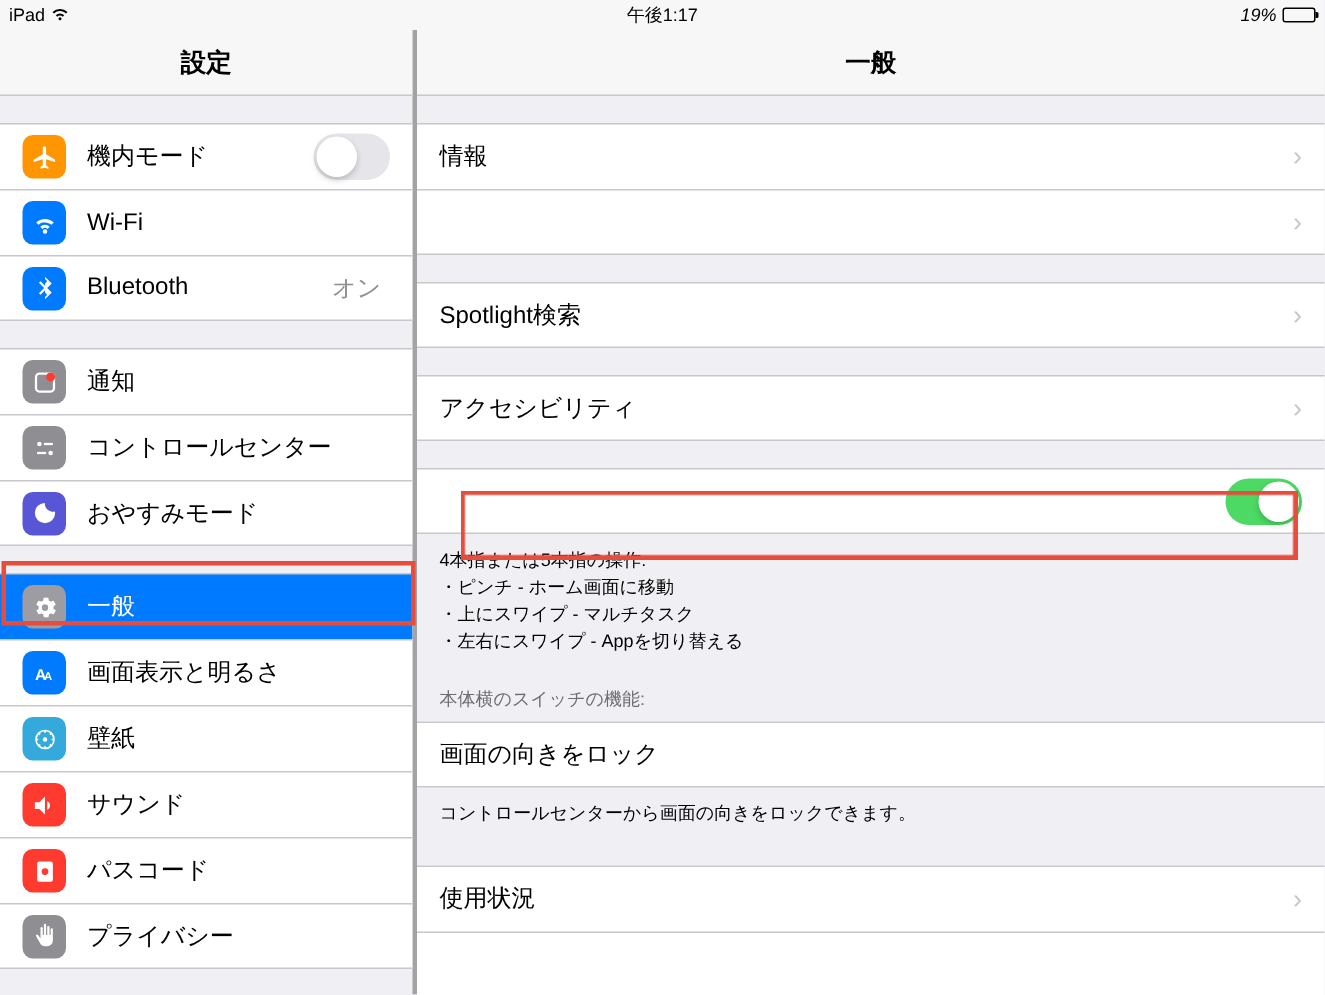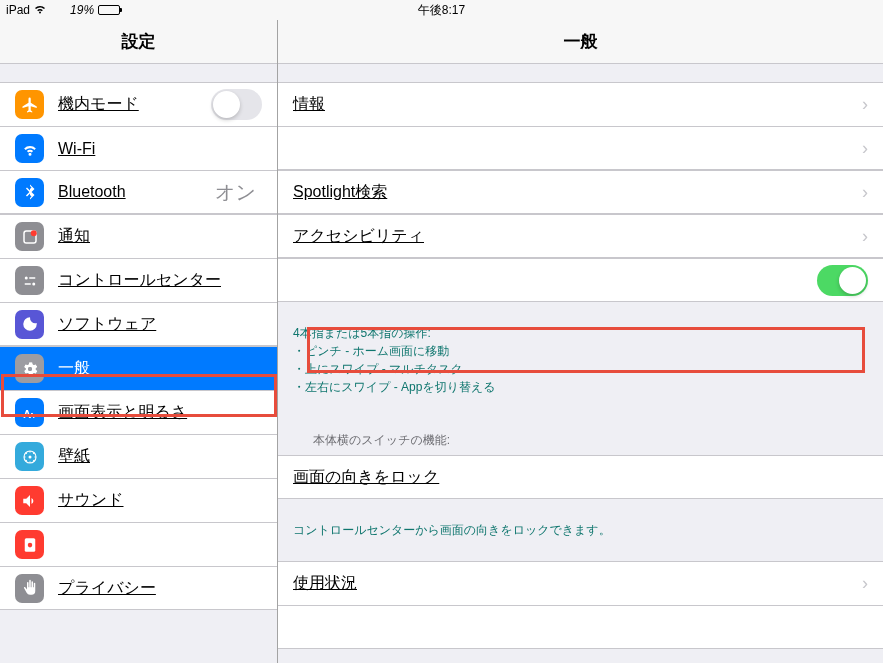--- a/index.html
+++ b/index.html
@@ -9,20 +9,21 @@
   width: 883px;
   height: 663px;
   overflow: hidden;
   position: relative;
 }
 .status-bar {
   height: 20px;
   background: #f7f7f7;
   display: flex;
   align-items: center;
+  justify-content: space-between;
   padding: 0 6px;
   font-size: 12px;
   color: #000;
   gap: 24px;
 }
 .status-left { display: flex; align-items: center; gap: 4px; }
 .status-center { position: absolute; left: 50%; transform: translateX(-50%); }
 .status-right { display: flex; align-items: center; gap: 4px; font-style: italic; }
 .battery-icon {
   width: 22px; height: 10px; border: 1px solid #000; border-radius: 2px;
@@ -31,39 +32,39 @@
 .battery-icon::after {
   content: ''; position: absolute; right: -3px; top: 2px;
   width: 2px; height: 4px; background: #000; border-radius: 0 1px 1px 0;
 }
 .battery-fill { background: #000; height: 100%; width: 19%; }
 
 .container { display: flex; height: 643px; }
 .sidebar {
   width: 278px;
   background: #efeff4;
-  border-right: 1px solid #a3a3a3;
+  border-right: 3px solid #a3a3a3;
   overflow-y: auto;
 }
 .main {
   flex: 1;
   background: #efeff4;
   overflow-y: auto;
 }
 .header {
   height: 44px;
   background: #f7f7f7;
   border-bottom: 1px solid #c8c7cc;
   display: flex;
   align-items: center;
   justify-content: center;
   font-size: 17px;
   font-weight: 600;
 }
-.group { }
+.group { margin-top: 18px; }
 .group:first-of-type { margin-top: 18px; }
 .row {
   background: #fff;
   border-top: 1px solid #c8c7cc;
   display: flex;
   align-items: center;
   padding: 0 15px;
   height: 44px;
   font-size: 16px;
   cursor: pointer;
@@ -72,45 +73,45 @@
 .row.selected {
   background: #007aff;
   color: #fff;
 }
 .row.selected .icon-box { filter: brightness(1.1); }
 .icon-box {
   width: 29px; height: 29px; border-radius: 7px;
   margin-right: 14px; display: flex; align-items: center; justify-content: center;
   flex-shrink: 0;
 }
-.row-label { flex: 1; text-decoration: underline; }
-.row-value { color: #8e8e93; font-size: 20px; margin-right: 6px; }
+.row-label { flex: 1; }
+.row-value { color: #8e8e93; font-size: 16px; margin-right: 6px; }
 .chevron {
   color: #c7c7cc; font-size: 18px; margin-left: auto;
 }
 .toggle {
   width: 51px; height: 31px; border-radius: 16px;
   background: #e5e5ea; position: relative; margin-left: auto;
   transition: background 0.2s;
 }
 .toggle.on { background: #4cd964; }
 .toggle-knob {
   width: 27px; height: 27px; border-radius: 50%;
   background: #fff; position: absolute; top: 2px; left: 2px;
   box-shadow: 0 2px 4px rgba(0,0,0,0.2);
 }
 .toggle.on .toggle-knob { left: 22px; }
 .check { color: #007aff; font-size: 18px; margin-left: auto; }
 .footer-text {
-  font-size: 12px; color: #0f766e;
-  padding: 22px 15px; line-height: 1.5;
+  font-size: 12px; color: #000000;
+  padding: 8px 15px; line-height: 1.5;
 }
 .section-label {
   font-size: 12px; color: #6d6d72;
-  padding: 14px 15px 6px; text-transform: none; margin-left: 20px;
+  padding: 14px 15px 6px; text-transform: none;
 }
 .highlight-box {
   border: 3px solid #e74c3c;
   position: absolute;
   pointer-events: none;
   z-index: 100;
 }
 .hb1 { left: 1px; top: 374px; width: 276px; height: 43px; }
 .hb2 { left: 307px; top: 327px; width: 558px; height: 46px; }
 
@@ -130,21 +131,21 @@
 
 <div class="status-bar">
   <div class="status-left">
     <span>iPad</span>
     <span>
       <svg width="12" height="10" viewBox="0 0 12 10">
           <path d="M6 9.5a1 1 0 100-2 1 1 0 000 2zM6 5a4 4 0 00-2.8 1.2l1 1A2.6 2.6 0 016 6.4c.7 0 1.3.3 1.8.8l1-1A4 4 0 006 5zm0-3a7 7 0 00-5 2l1 1a5.6 5.6 0 014-1.6c1.5 0 3 .6 4 1.6l1-1a7 7 0 00-5-2z" fill="#000"></path>
         </svg>
     </span>
   </div>
-  <div class="status-center">午後8:17</div>
+  <div class="status-center">午後1:17</div>
   <div class="status-right">
     <span>19%</span>
     <span class="battery-icon"><span class="battery-fill"></span></span>
   </div>
 </div>
 
 <div class="container">
   <div class="sidebar">
     <div class="header">設定</div>
     <div id="sidebar-groups">
@@ -198,21 +199,21 @@
               </svg>
             </div>
             <span class="row-label">コントロールセンター</span>
           </div>
           <div class="row">
             <div class="icon-box ic-purple">
               <svg class="icon-svg" viewBox="0 0 24 24">
                 <path d="M12 3a9 9 0 109 9c0-.5 0-1-.1-1.4A7 7 0 0112 3z"></path>
               </svg>
             </div>
-            <span class="row-label">ソフトウェア</span>
+            <span class="row-label">おやすみモード</span>
           </div>
         </div>
         <div class="group">
           <div class="row selected">
             <div class="icon-box ic-gear">
               <svg class="icon-svg" viewBox="0 0 24 24">
                 <path d="M19.4 13l.1-1-.1-1 2.1-1.6-2-3.5-2.5 1a7 7 0 00-1.7-1l-.4-2.6h-4l-.4 2.6a7 7 0 00-1.7 1l-2.5-1-2 3.5L6.5 11l-.1 1 .1 1-2.1 1.6 2 3.5 2.5-1a7 7 0 001.7 1l.4 2.6h4l.4-2.6a7 7 0 001.7-1l2.5 1 2-3.5L19.4 13zM12 15a3 3 0 110-6 3 3 0 010 6z"></path>
               </svg>
             </div>
             <span class="row-label">一般</span>
@@ -245,20 +246,21 @@
             <span class="row-label">サウンド</span>
           </div>
           <div class="row">
             <div class="icon-box ic-red">
               <svg class="icon-svg" viewBox="0 0 24 24">
                 <rect x="5" y="3" width="14" height="18" rx="2" fill="#fff"></rect>
                 <circle cx="12" cy="12" r="3" fill="#ff3b30"></circle>
                 <rect x="11" y="12" width="2" height="3" fill="#ff3b30"></rect>
               </svg>
             </div>
+            <span class="row-label">パスコード</span>
           </div>
           <div class="row">
             <div class="icon-box ic-gray">
               <svg class="icon-svg" viewBox="0 0 24 24">
                 <path d="M13 2v9h1V4a1 1 0 012 0v7h1V6a1 1 0 012 0v10a5 5 0 01-5 5h-2a5 5 0 01-4.5-2.8L4 12a1 1 0 011.7-1l2.3 3V5a1 1 0 012 0v6h1V2a1 1 0 012 0z"></path>
               </svg>
             </div>
             <span class="row-label">プライバシー</span>
           </div>
         </div>

